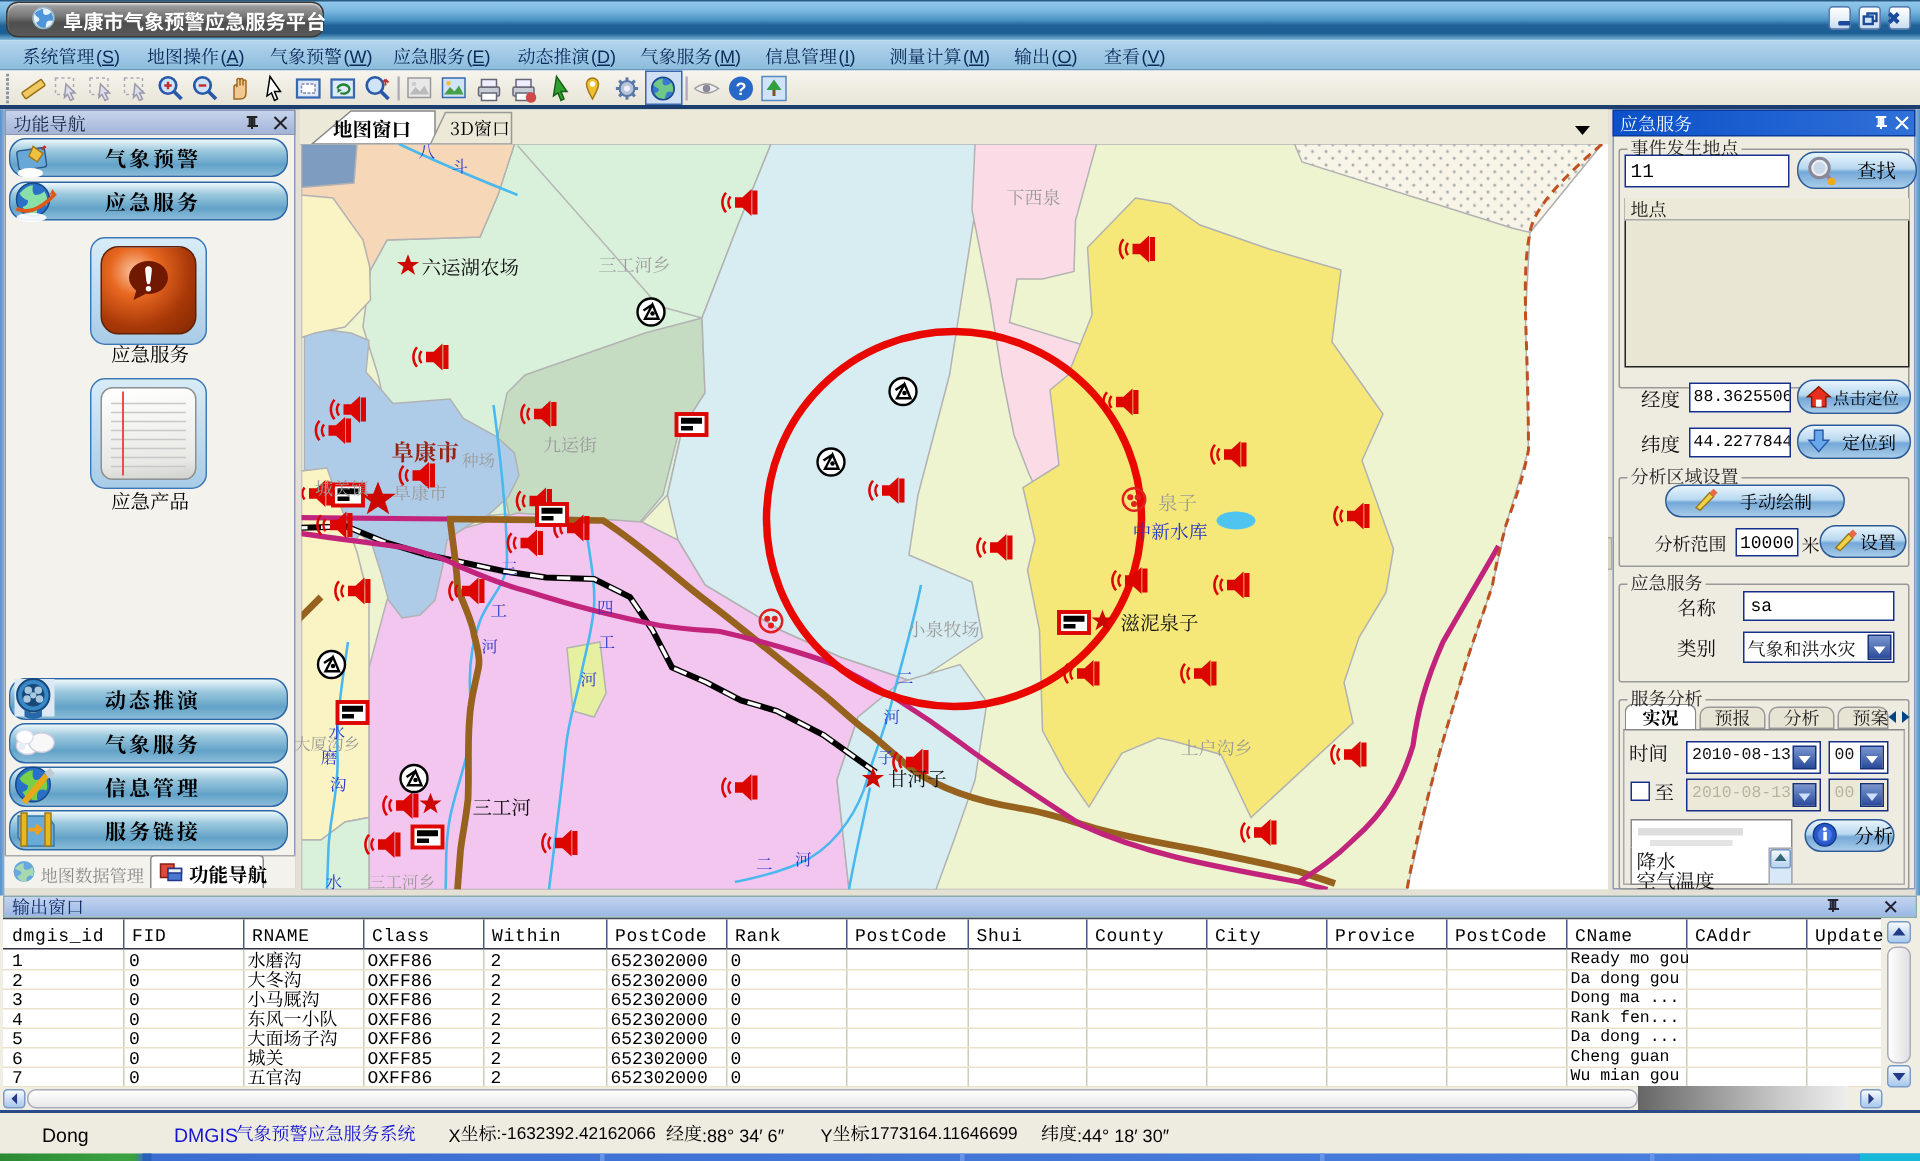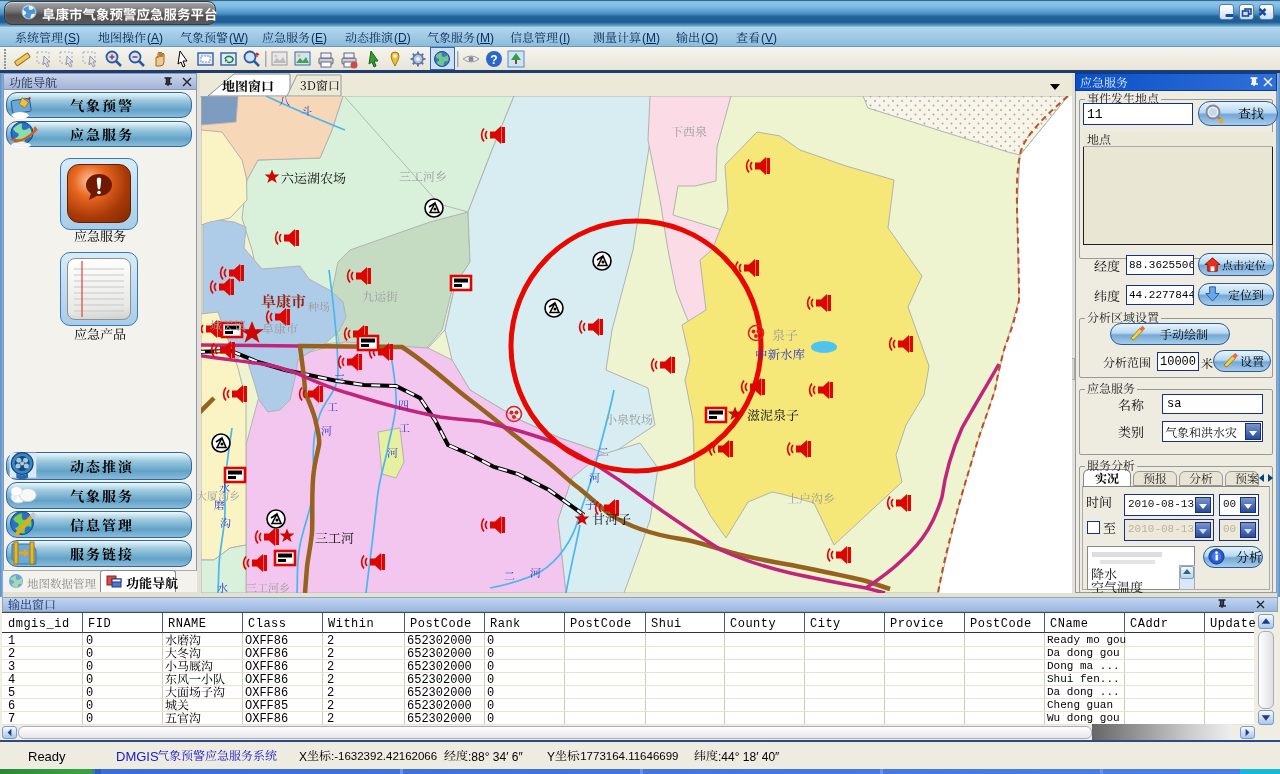--- a/index.html
+++ b/index.html
@@ -608,42 +608,42 @@
     <div style="position:absolute;left:327px;top:660px;width:60px;height:12px;font:12px &quot;Liberation Mono&quot;,monospace;color:#000;white-space:nowrap">2</div>
     <div style="position:absolute;left:407px;top:660px;width:90px;height:12px;font:12px &quot;Liberation Mono&quot;,monospace;color:#000;white-space:nowrap">652302000</div>
     <div style="position:absolute;left:487px;top:660px;width:60px;height:12px;font:12px &quot;Liberation Mono&quot;,monospace;color:#000;white-space:nowrap">0</div>
     <div style="position:absolute;left:1047px;top:660px;width:80px;height:12px;font:11px &quot;Liberation Mono&quot;,monospace;color:#000;white-space:nowrap">Dong ma ...</div>
     <div style="position:absolute;left:8px;top:673px;width:60px;height:12px;font:12px &quot;Liberation Mono&quot;,monospace;color:#000;white-space:nowrap">4</div>
     <div style="position:absolute;left:86px;top:673px;width:60px;height:12px;font:12px &quot;Liberation Mono&quot;,monospace;color:#000;white-space:nowrap">0</div>
     <div style="position:absolute;left:245px;top:673px;width:70px;height:12px;font:12px &quot;Liberation Mono&quot;,monospace;color:#000;white-space:nowrap">OXFF86</div>
     <div style="position:absolute;left:327px;top:673px;width:60px;height:12px;font:12px &quot;Liberation Mono&quot;,monospace;color:#000;white-space:nowrap">2</div>
     <div style="position:absolute;left:407px;top:673px;width:90px;height:12px;font:12px &quot;Liberation Mono&quot;,monospace;color:#000;white-space:nowrap">652302000</div>
     <div style="position:absolute;left:487px;top:673px;width:60px;height:12px;font:12px &quot;Liberation Mono&quot;,monospace;color:#000;white-space:nowrap">0</div>
-    <div style="position:absolute;left:1047px;top:673px;width:80px;height:12px;font:11px &quot;Liberation Mono&quot;,monospace;color:#000;white-space:nowrap">Shui fen...</div>
+    <div style="position:absolute;left:1047px;top:673px;width:80px;height:12px;font:11px &quot;Liberation Mono&quot;,monospace;color:#000;white-space:nowrap">Rank fen...</div>
     <div style="position:absolute;left:8px;top:686px;width:60px;height:12px;font:12px &quot;Liberation Mono&quot;,monospace;color:#000;white-space:nowrap">5</div>
     <div style="position:absolute;left:86px;top:686px;width:60px;height:12px;font:12px &quot;Liberation Mono&quot;,monospace;color:#000;white-space:nowrap">0</div>
     <div style="position:absolute;left:245px;top:686px;width:70px;height:12px;font:12px &quot;Liberation Mono&quot;,monospace;color:#000;white-space:nowrap">OXFF86</div>
     <div style="position:absolute;left:327px;top:686px;width:60px;height:12px;font:12px &quot;Liberation Mono&quot;,monospace;color:#000;white-space:nowrap">2</div>
     <div style="position:absolute;left:407px;top:686px;width:90px;height:12px;font:12px &quot;Liberation Mono&quot;,monospace;color:#000;white-space:nowrap">652302000</div>
     <div style="position:absolute;left:487px;top:686px;width:60px;height:12px;font:12px &quot;Liberation Mono&quot;,monospace;color:#000;white-space:nowrap">0</div>
     <div style="position:absolute;left:1047px;top:686px;width:80px;height:12px;font:11px &quot;Liberation Mono&quot;,monospace;color:#000;white-space:nowrap">Da dong ...</div>
     <div style="position:absolute;left:8px;top:699px;width:60px;height:12px;font:12px &quot;Liberation Mono&quot;,monospace;color:#000;white-space:nowrap">6</div>
     <div style="position:absolute;left:86px;top:699px;width:60px;height:12px;font:12px &quot;Liberation Mono&quot;,monospace;color:#000;white-space:nowrap">0</div>
     <div style="position:absolute;left:245px;top:699px;width:70px;height:12px;font:12px &quot;Liberation Mono&quot;,monospace;color:#000;white-space:nowrap">OXFF85</div>
     <div style="position:absolute;left:327px;top:699px;width:60px;height:12px;font:12px &quot;Liberation Mono&quot;,monospace;color:#000;white-space:nowrap">2</div>
     <div style="position:absolute;left:407px;top:699px;width:90px;height:12px;font:12px &quot;Liberation Mono&quot;,monospace;color:#000;white-space:nowrap">652302000</div>
     <div style="position:absolute;left:487px;top:699px;width:60px;height:12px;font:12px &quot;Liberation Mono&quot;,monospace;color:#000;white-space:nowrap">0</div>
     <div style="position:absolute;left:1047px;top:699px;width:80px;height:12px;font:11px &quot;Liberation Mono&quot;,monospace;color:#000;white-space:nowrap">Cheng guan</div>
     <div style="position:absolute;left:8px;top:712px;width:60px;height:12px;font:12px &quot;Liberation Mono&quot;,monospace;color:#000;white-space:nowrap">7</div>
     <div style="position:absolute;left:86px;top:712px;width:60px;height:12px;font:12px &quot;Liberation Mono&quot;,monospace;color:#000;white-space:nowrap">0</div>
     <div style="position:absolute;left:245px;top:712px;width:70px;height:12px;font:12px &quot;Liberation Mono&quot;,monospace;color:#000;white-space:nowrap">OXFF86</div>
     <div style="position:absolute;left:327px;top:712px;width:60px;height:12px;font:12px &quot;Liberation Mono&quot;,monospace;color:#000;white-space:nowrap">2</div>
     <div style="position:absolute;left:407px;top:712px;width:90px;height:12px;font:12px &quot;Liberation Mono&quot;,monospace;color:#000;white-space:nowrap">652302000</div>
     <div style="position:absolute;left:487px;top:712px;width:60px;height:12px;font:12px &quot;Liberation Mono&quot;,monospace;color:#000;white-space:nowrap">0</div>
-    <div style="position:absolute;left:1047px;top:712px;width:80px;height:12px;font:11px &quot;Liberation Mono&quot;,monospace;color:#000;white-space:nowrap">Wu dong gou</div>
+    <div style="position:absolute;left:1047px;top:712px;width:80px;height:12px;font:11px &quot;Liberation Mono&quot;,monospace;color:#000;white-space:nowrap">Wu mian gou</div>
     <div style="position:absolute;left:2px;top:725px;width:1276px;height:15px;background:#f0ede2"></div>
     <div style="position:absolute;left:2px;top:726px;width:15px;height:13px;background:linear-gradient(#f8fbff,#cfe0f4 50%,#a8c8ec);border:1px solid #7a9ac8;border-radius:3px"></div>
     <svg style="position:absolute;left:2px;top:726px;width:15px;height:13px;" viewBox="0 0 14 14">
       <path d="M9 3 L5 7 L9 11 Z" fill="#223a88"></path>
     </svg>
     <div style="position:absolute;left:18px;top:726px;width:1074px;height:13px;background:linear-gradient(#fff,#e8e8e8);border:1px solid #aab;border-radius:6px"></div>
     <div style="position:absolute;left:1092px;top:724px;width:140px;height:16px;background:linear-gradient(90deg,#666,#999 35%,#ccc 70%,#eee)"></div>
     <div style="position:absolute;left:1240px;top:726px;width:15px;height:13px;background:linear-gradient(#f8fbff,#cfe0f4 50%,#a8c8ec);border:1px solid #7a9ac8;border-radius:3px"></div>
     <svg style="position:absolute;left:1240px;top:726px;width:15px;height:13px;" viewBox="0 0 14 14">
       <path d="M5 3 L9 7 L5 11 Z" fill="#223a88"></path>
@@ -652,28 +652,28 @@
     <div style="position:absolute;left:1258px;top:614px;width:16px;height:15px;background:linear-gradient(#f8fbff,#cfe0f4 50%,#a8c8ec);border:1px solid #7a9ac8;border-radius:3px"></div>
     <svg style="position:absolute;left:1258px;top:614px;width:16px;height:15px;" viewBox="0 0 14 14">
       <path d="M7 4 L11 9 L3 9 Z" fill="#223a88"></path>
     </svg>
     <div style="position:absolute;left:1258px;top:631px;width:16px;height:78px;background:linear-gradient(90deg,#fff,#e0e0e0);border:1px solid #aab;border-radius:6px"></div>
     <div style="position:absolute;left:1258px;top:710px;width:16px;height:15px;background:linear-gradient(#f8fbff,#cfe0f4 50%,#a8c8ec);border:1px solid #7a9ac8;border-radius:3px"></div>
     <svg style="position:absolute;left:1258px;top:710px;width:16px;height:15px;" viewBox="0 0 14 14">
       <path d="M3 5 L11 5 L7 10 Z" fill="#223a88"></path>
     </svg>
     <div style="position:absolute;left:0px;top:740px;width:1280px;height:29px;background:#eeebe0;border-top:2px solid #2a4a8a"></div>
-    <div style="position:absolute;left:28px;top:749px;width:60px;height:14px;font:13px &quot;Liberation Sans&quot;,sans-serif;color:#000">Ready</div>
+    <div style="position:absolute;left:28px;top:749px;width:60px;height:14px;font:13px &quot;Liberation Sans&quot;,sans-serif;color:#000">Dong</div>
     <div style="position:absolute;left:116px;top:749px;width:45px;height:14px;font:13px &quot;Liberation Sans&quot;,sans-serif;color:#1515d0">DMGIS</div>
     <div style="position:absolute;left:299px;top:750px;width:10px;height:14px;font:12px &quot;Liberation Sans&quot;,sans-serif;color:#000;white-space:nowrap">X</div>
     <div style="position:absolute;left:331px;top:750px;width:110px;height:14px;font:12px &quot;Liberation Sans&quot;,sans-serif;color:#000;white-space:nowrap;font-size:11.5px">:-1632392.42162066</div>
     <div style="position:absolute;left:468px;top:750px;width:80px;height:14px;font:12px &quot;Liberation Sans&quot;,sans-serif;color:#000;white-space:nowrap">:88° 34′ 6″</div>
     <div style="position:absolute;left:547px;top:750px;width:10px;height:14px;font:12px &quot;Liberation Sans&quot;,sans-serif;color:#000;white-space:nowrap">Y</div>
     <div style="position:absolute;left:577px;top:750px;width:105px;height:14px;font:12px &quot;Liberation Sans&quot;,sans-serif;color:#000;white-space:nowrap;font-size:11.5px">:1773164.11646699</div>
-    <div style="position:absolute;left:718px;top:750px;width:80px;height:14px;font:12px &quot;Liberation Sans&quot;,sans-serif;color:#000;white-space:nowrap">:44° 18′ 40″</div>
+    <div style="position:absolute;left:718px;top:750px;width:80px;height:14px;font:12px &quot;Liberation Sans&quot;,sans-serif;color:#000;white-space:nowrap">:44° 18′ 30″</div>
     <div style="position:absolute;left:0px;top:769px;width:1280px;height:5px;background:linear-gradient(90deg,#2a8a34,#3aa040 6%,#3aa040 7%,#3a6ed0 7.5%,#4a80e0)"></div>
     <div style="position:absolute;left:95px;top:769px;width:6px;height:5px;background:#2a60b8"></div>
     <div style="position:absolute;left:400px;top:769px;width:3px;height:5px;background:#6a94e8"></div>
     <div style="position:absolute;left:640px;top:769px;width:3px;height:5px;background:#6a94e8"></div>
     <div style="position:absolute;left:880px;top:769px;width:3px;height:5px;background:#6a94e8"></div>
     <div style="position:absolute;left:1100px;top:769px;width:3px;height:5px;background:#6a94e8"></div>
     <div style="position:absolute;left:1240px;top:769px;width:40px;height:5px;background:#18b8d8"></div>
 <svg style="position:absolute;left:201px;top:96px;width:871px;height:497px;" viewBox="201 96 871 497">
       <defs>
         <g id="spk">

